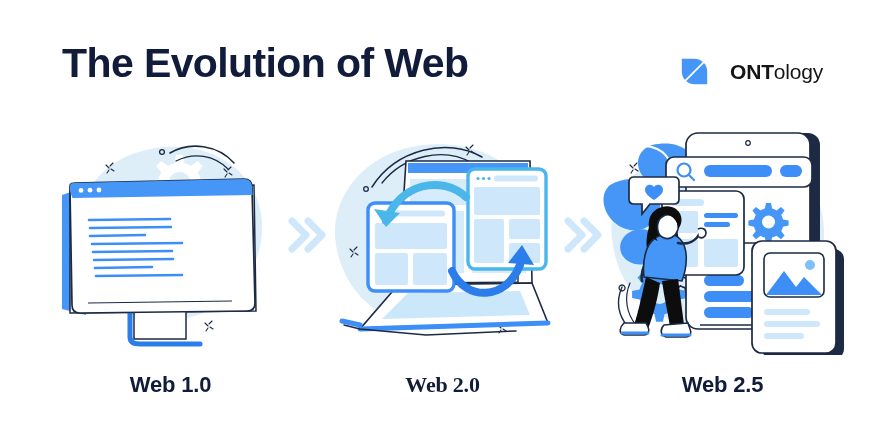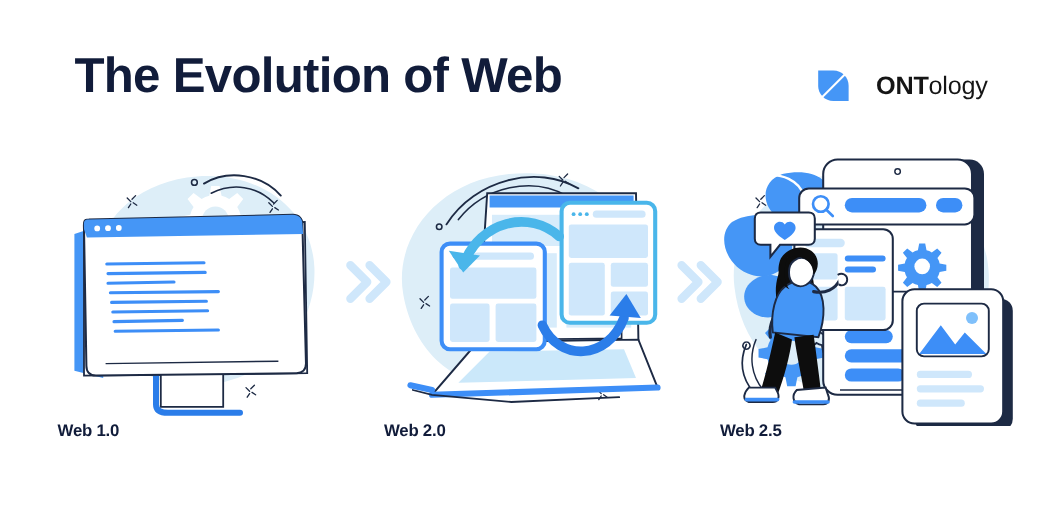--- a/index.html
+++ b/index.html
@@ -25,24 +25,24 @@
   .logo-text{font-size:21px;color:#151515;white-space:nowrap;line-height:1;}
   .logo-text .b{font-weight:bold;letter-spacing:-0.2px;}
   .logo-text .l{font-weight:normal;letter-spacing:-0.2px;}
 
   
   .panel{position:absolute;top:125px;width:245px;height:230px;}
   #p1{left:48px;} #p2{left:320px;} #p3{left:600px;}
   .panel svg{display:block;width:245px;height:230px;}
 
   .caption{
-    position:absolute;top:350px;width:245px;
-    font-size:14px;font-weight:bold;color:#111c3a;letter-spacing:-0.2px;
+    position:absolute;top:372px;width:245px;text-align:center;
+    font-size:22px;font-weight:bold;color:#111c3a;letter-spacing:-0.2px;
   }
-  #c1{left:48px;} #c2{left:320px;} #c3{left:600px;}
+  #c1{left:48px;} #c2{left:320px;font-family:Liberation Serif, serif;} #c3{left:600px;}
 
   
   .chev{position:absolute;top:213px;width:44px;height:44px;}
   #ch1{left:286px;} #ch2{left:562px;}
   .chev svg{display:block;}
 </style>
 </head>
 <body>
 
 <div id="canvas">

